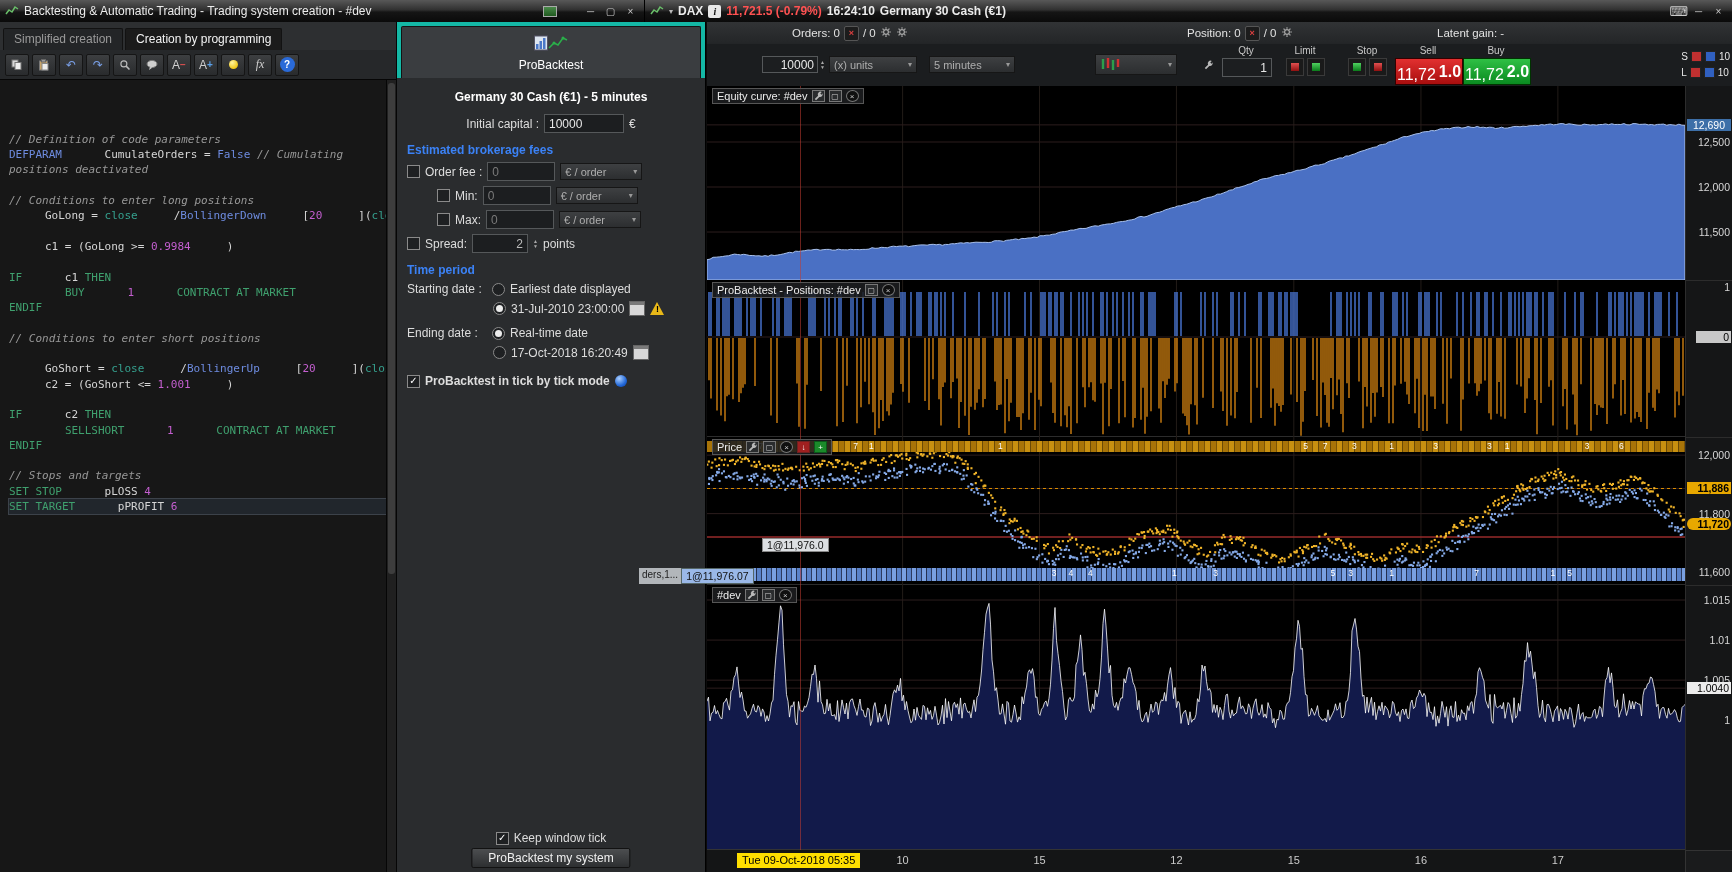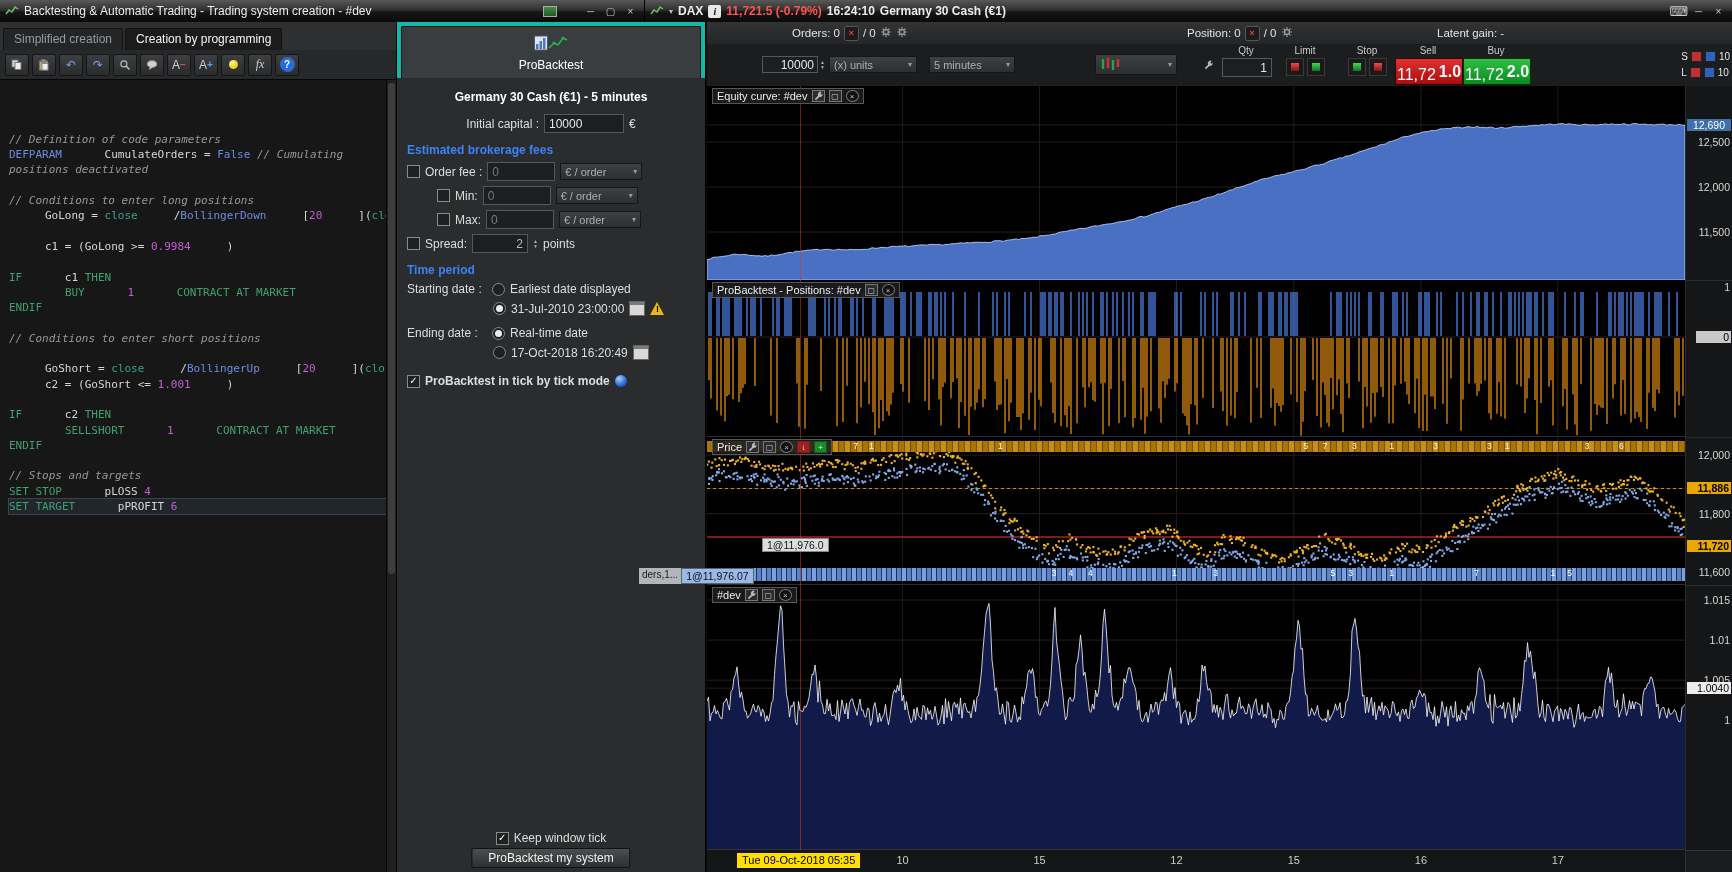--- a/index.html
+++ b/index.html
@@ -2374,21 +2374,21 @@
       <div class="sep" style="top:499px"></div>
     <span class="tick hl-blue" style="top: 38.89px;">12,690</span>
         <span class="tick" style="top: 55.9944px;">12,500</span>
         <span class="tick" style="top: 101.006px;">12,000</span>
         <span class="tick" style="top: 146.018px;">11,500</span>
         <span class="tick" style="top: 201px;">1</span>
         <span class="tick hl-gray" style="top: 251px;">0</span>
         <span class="tick" style="top: 369.134px;">12,000</span>
         <span class="tick hl-amber" style="top: 402.478px;">11,886</span>
         <span class="tick" style="top: 427.632px;">11,800</span>
-        <span class="tick hl-amber" style="top: 460px;">11,720</span>
+        <span class="tick hl-amber" style="top: 438px; border-radius: 6px;">11,720</span>
         <span class="tick" style="top: 486.13px;">11,600</span>
         <span class="tick" style="top: 514.023px;">1.015</span>
         <span class="tick" style="top: 554.083px;">1.01</span>
         <span class="tick" style="top: 594.144px;">1.005</span>
         <span class="tick hl-white" style="top: 602.156px;">1.0040</span>
         <span class="tick" style="top: 634.204px;">1</span>
       </div>
 
     <div class="time-axis">
       <span class="t-hl">Tue 09-Oct-2018 05:35</span>

